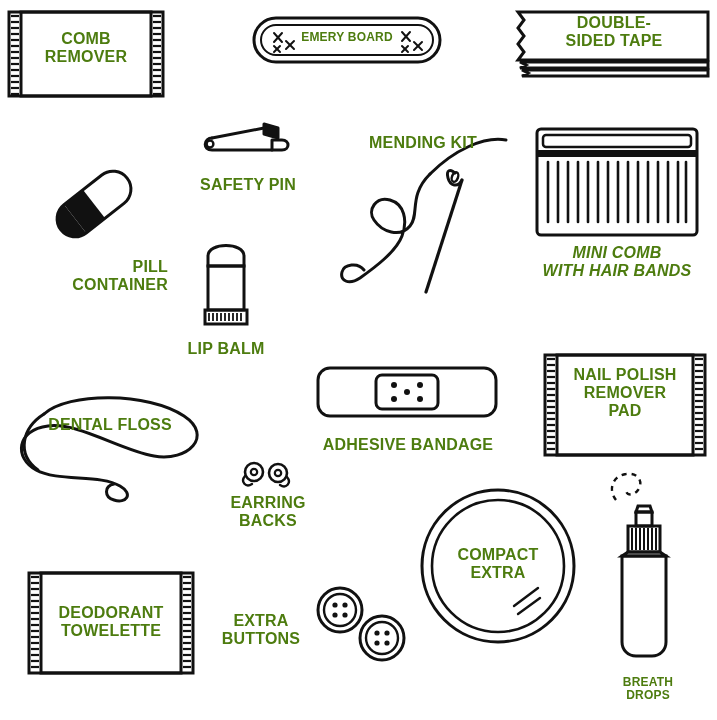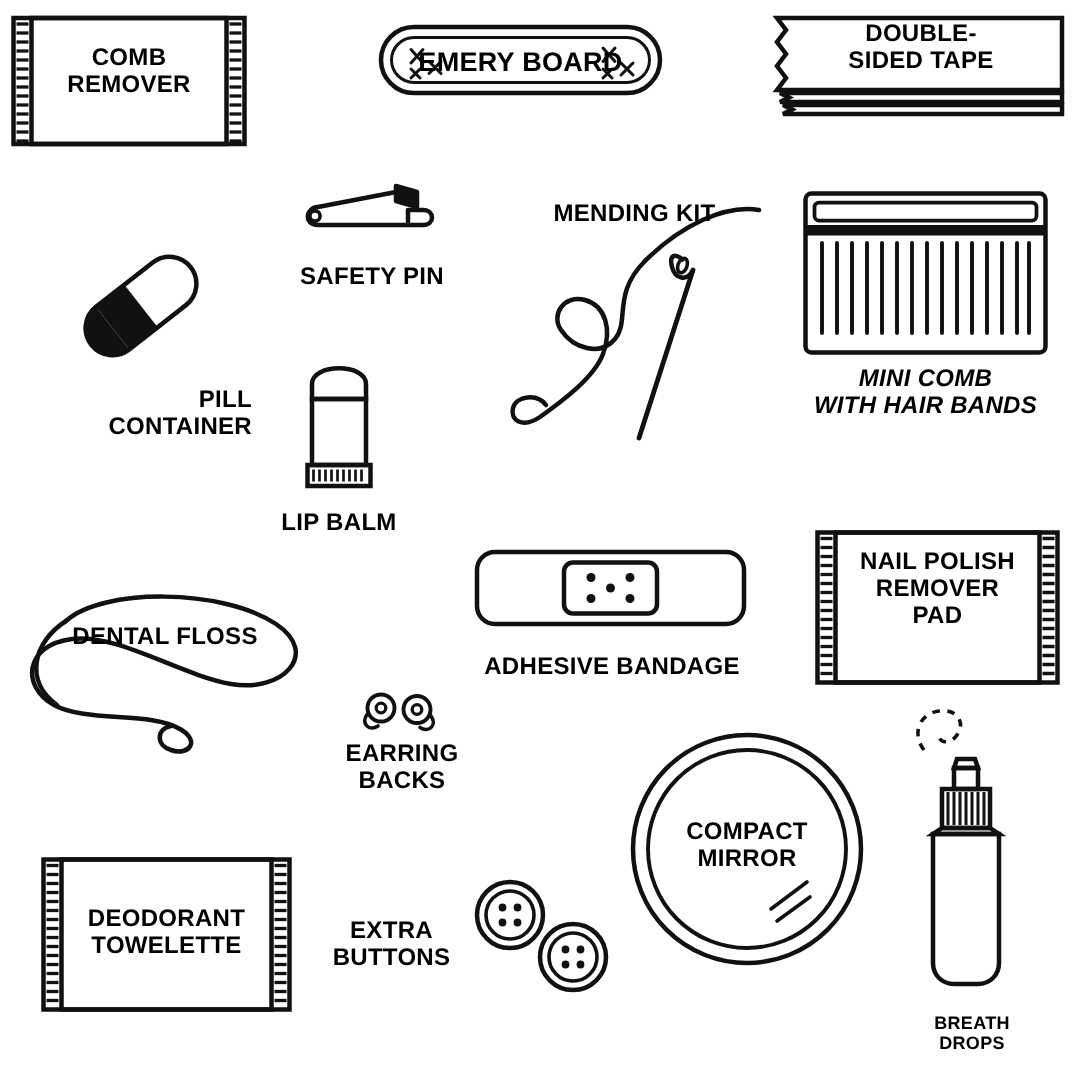--- a/index.html
+++ b/index.html
@@ -17,21 +17,21 @@
     background: #ffffff;
     overflow: hidden;
   }
   .item {
     position: absolute;
   }
   .label {
     position: absolute;
     text-align: center;
     font-weight: bold;
-    color: #000000;
+    color: #4d7c0f;
     letter-spacing: 0.2px;
     line-height: 1.12;
     white-space: pre-line;
     font-family: "Liberation Sans", sans-serif;
   }
   .art {
     position: absolute;
   }
   svg { display: block; overflow: visible; }
 </style>
@@ -95,21 +95,21 @@
             <line x1="28" y1="30" x2="22" y2="36"></line>
           <line x1="150" y1="16" x2="158" y2="25"></line>
             <line x1="158" y1="16" x2="150" y2="25"></line>
           <line x1="162" y1="26" x2="170" y2="34"></line>
             <line x1="170" y1="26" x2="162" y2="34"></line>
           <line x1="150" y1="30" x2="156" y2="36"></line>
             <line x1="156" y1="30" x2="150" y2="36"></line>
         </g>
       </svg>
     </div>
-    <div class="label" style="left:272px; top:31px; width:150px; font-size:18px;">EMERY BOARD</div>
+    <div class="label" style="left:272px; top:31px; width:150px; font-size:12px;">EMERY BOARD</div>
   </div>
 
   <div class="item">
     <div class="art" style="left:504px; top:8px;">
       <svg width="206" height="74" viewBox="0 0 206 74">
         <path d="M14 4 L204 4 L204 52 L14 52 L20 44 L14 36 L20 28 L14 20 L20 12 Z" fill="none" stroke="#111" stroke-width="3"></path>
         <path d="M16 54 L204 54 L204 60 L16 60 L22 57 Z" fill="none" stroke="#111" stroke-width="3"></path>
         <path d="M18 62 L204 62 L204 68 L18 68 L24 65 Z" fill="none" stroke="#111" stroke-width="3"></path>
       </svg>
     </div>
@@ -301,21 +301,21 @@
   <div class="item">
     <div class="art" style="left:418px; top:488px;">
       <svg width="160" height="156" viewBox="0 0 160 156">
         <circle cx="80" cy="78" r="76" fill="none" stroke="#111" stroke-width="3"></circle>
         <circle cx="80" cy="78" r="66" fill="none" stroke="#111" stroke-width="2.6"></circle>
         <path d="M96 118 L120 100" fill="none" stroke="#111" stroke-width="2.4" stroke-linecap="round"></path>
         <path d="M100 126 L122 110" fill="none" stroke="#111" stroke-width="2.4" stroke-linecap="round"></path>
       </svg>
     </div>
     <div class="label" style="left:428px; top:546px; width:140px; font-size:16px;">COMPACT
-MIRROR</div>
+EXTRA</div>
   </div>
 
   <div class="item">
     <div class="art" style="left:598px; top:464px;">
       <svg width="94" height="214" viewBox="0 0 94 214">
         <g stroke="#111" stroke-width="2.4" fill="none" stroke-dasharray="5 5">
           <path d="M18 36 C10 26 14 12 28 10 C40 8 46 18 40 26 C36 32 28 32 28 26"></path>
         </g>
         <path d="M38 48 L54 48 L54 62 L38 62 Z" fill="none" stroke="#111" stroke-width="3"></path>
         <path d="M40 42 L52 42 L54 48 L38 48 Z" fill="none" stroke="#111" stroke-width="3"></path>

